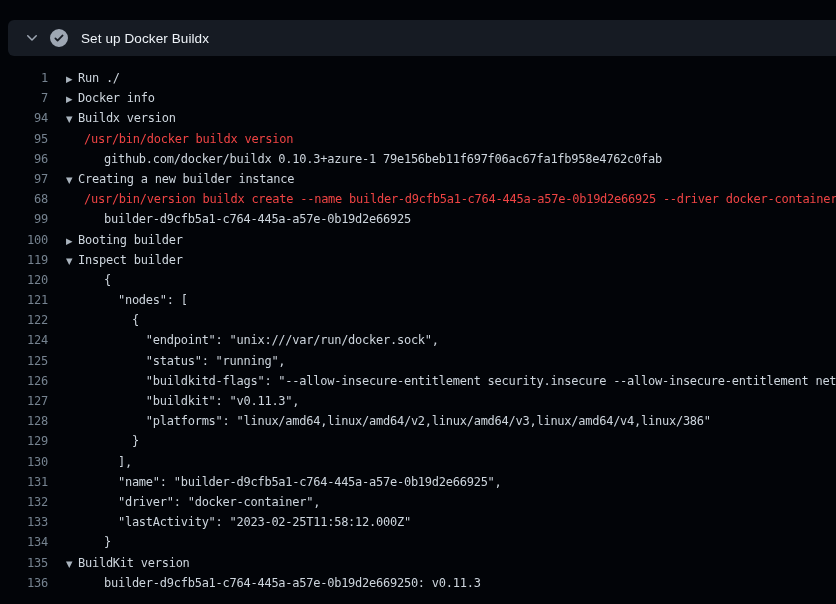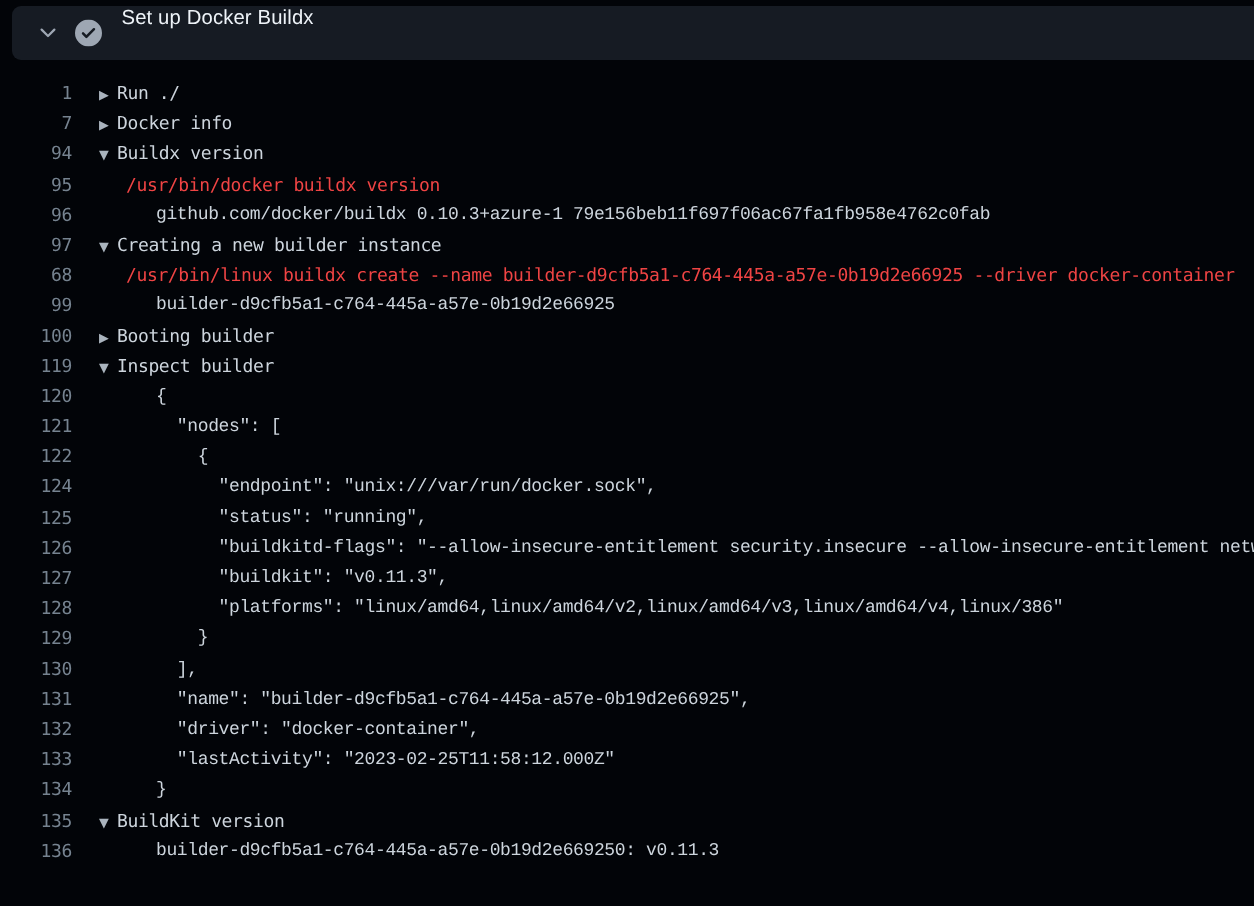--- a/index.html
+++ b/index.html
@@ -4,26 +4,27 @@
 <style>
   * { box-sizing: border-box; }
   html, body {
     margin: 0; padding: 0;
     width: 836px; height: 604px;
     background: #020408;
     overflow: hidden;
   }
   
   .step-header {
-    margin: 4px 0 0 8px;
+    margin: 20px 0 0 8px;
     width: calc(100% - 8px);
     height: 36px;
     background: #161b23;
     border-radius: 6px 0 0 6px;
     display: flex;
+    align-items: center;
     padding: 0 12px;
     cursor: pointer;
   }
   .step-header svg { display: block; }
   .chevron-wrap { margin: 0 10px 0 4px; display: flex; align-items: center; }
   .check-wrap { margin-right: 13px; display: flex; align-items: center; }
   .step-title {
     color: #eef3f8;
     font-family: "Liberation Sans", sans-serif;
     font-size: 13.5px;
@@ -46,21 +47,21 @@
   }
   .num {
     flex: none;
     width: 48px;
     text-align: right;
     color: #768390;
     cursor: pointer;
   }
   .ct { overflow: hidden; }
   .row.group  .ct { padding-left: 18px; color: #cdd5dd; cursor: pointer; }
-  .row.output .ct { padding-left: 56px; color: #cdd5dd; font-family: Liberation Mono, monospace; }
+  .row.output .ct { padding-left: 56px; color: #cdd5dd; }
   .row.command .ct { padding-left: 36px; color: #ef4444; }
   .arrow {
     font-family: "DejaVu Sans", sans-serif;
     font-size: 8.5px;
     color: #aab4be;
     display: inline-block;
     width: 12px;
     letter-spacing: 0;
   }
 </style>
@@ -83,21 +84,21 @@
     <span class="step-title">Set up Docker Buildx</span>
   </div>
 
   <div class="log">
       <div class="row group"><span class="num">1</span><span class="ct"><span class="arrow">▶</span>Run ./</span></div>
       <div class="row group"><span class="num">7</span><span class="ct"><span class="arrow">▶</span>Docker info</span></div>
       <div class="row group"><span class="num">94</span><span class="ct"><span class="arrow">▼</span>Buildx version</span></div>
       <div class="row command"><span class="num">95</span><span class="ct">/usr/bin/docker buildx version</span></div>
       <div class="row output"><span class="num">96</span><span class="ct">github.com/docker/buildx 0.10.3+azure-1 79e156beb11f697f06ac67fa1fb958e4762c0fab</span></div>
       <div class="row group"><span class="num">97</span><span class="ct"><span class="arrow">▼</span>Creating a new builder instance</span></div>
-      <div class="row command"><span class="num">68</span><span class="ct">/usr/bin/linux buildx create --name builder-d9cfb5a1-c764-445a-a57e-0b19d2e66925 --driver docker-container</span></div>
+      <div class="row command"><span class="num">68</span><span class="ct">/usr/bin/version buildx create --name builder-d9cfb5a1-c764-445a-a57e-0b19d2e66925 --driver docker-container</span></div>
       <div class="row output"><span class="num">99</span><span class="ct">builder-d9cfb5a1-c764-445a-a57e-0b19d2e66925</span></div>
       <div class="row group"><span class="num">100</span><span class="ct"><span class="arrow">▶</span>Booting builder</span></div>
       <div class="row group"><span class="num">119</span><span class="ct"><span class="arrow">▼</span>Inspect builder</span></div>
       <div class="row output"><span class="num">120</span><span class="ct">{</span></div>
       <div class="row output"><span class="num">121</span><span class="ct">  "nodes": [</span></div>
       <div class="row output"><span class="num">122</span><span class="ct">    {</span></div>
       <div class="row output"><span class="num">124</span><span class="ct">      "endpoint": "unix:///var/run/docker.sock",</span></div>
       <div class="row output"><span class="num">125</span><span class="ct">      "status": "running",</span></div>
       <div class="row output"><span class="num">126</span><span class="ct">      "buildkitd-flags": "--allow-insecure-entitlement security.insecure --allow-insecure-entitlement network</span></div>
       <div class="row output"><span class="num">127</span><span class="ct">      "buildkit": "v0.11.3",</span></div>

